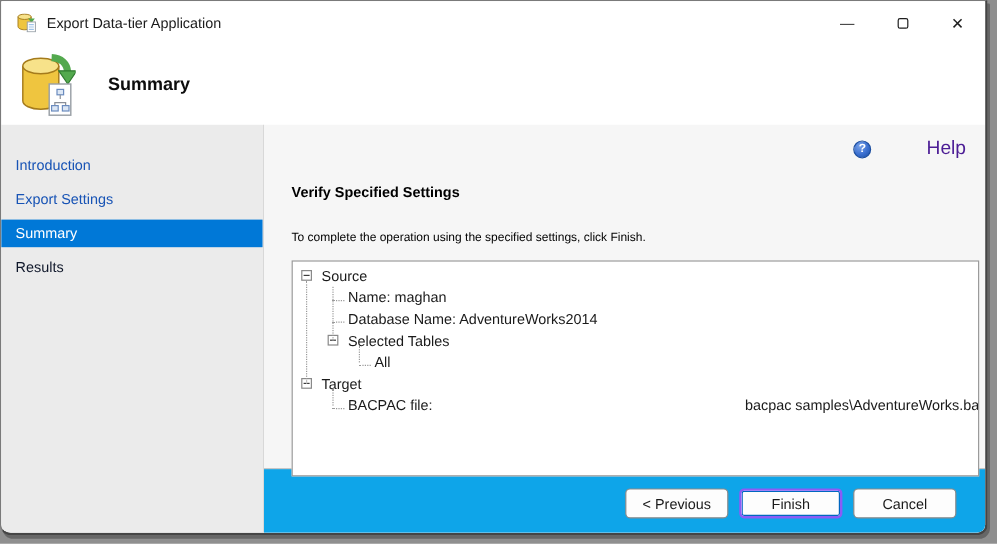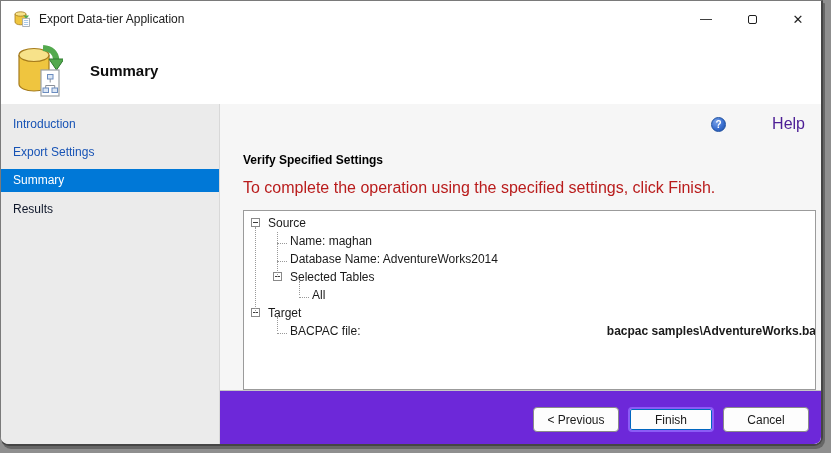--- a/index.html
+++ b/index.html
@@ -29,56 +29,56 @@
   .max-glyph { width:9px; height:9px; border:1px solid #1f1f1f; border-radius:2px; display:inline-block; }
   .close-glyph { font-size:13px; }
 
   
   .hdr { flex:none; height:67px; background:#fff; display:flex; align-items:center; padding-left:14px; }
   .hdr-title { font-size:15px; font-weight:bold; color:#0d0d0d; margin-left:27px; }
 
   
   .bodyrow { flex:1; display:flex; min-height:0; }
 
-  .sidebar { flex:none; width:218px; background:#ebebeb; padding-top:6px; }
+  .sidebar { flex:none; width:218px; background:#ebebeb; padding-top:20px; }
   .side-item { height:28px; line-height:28px; padding-left:12px; font-size:12px; color:#1753b5; cursor:pointer; }
   .side-item.selected { background:#0078d7; color:#ffffff; height:23px; line-height:23px; margin:3px 0; }
   .side-item.pending { color:#0f172a; }
 
   .main { flex:1; min-width:0; background:#f6f6f6; border-left:1px solid #d8d8d8;
           display:flex; flex-direction:column; }
 
   .help-row { flex:none; height:26px; margin-top:7px; display:flex; align-items:center;
               justify-content:flex-end; padding-right:16px; gap:5px; cursor:pointer; }
   .help-icon { width:15px; height:15px; border-radius:50%; flex:none;
                background:radial-gradient(circle at 35% 30%, #7aa3e8 0%, #3a6fd0 55%, #1d4fa0 100%);
                color:#fff; font-size:10px; font-weight:bold; display:flex; align-items:center;
                justify-content:center; border:1px solid #1d4fa0; }
   .help-label { font-size:16px; color:#4c1d95;margin-left:41px; }
 
   .content { flex:1; padding-left:23px; padding-right:12px; min-height:0; }
   .verify-heading { margin-top:16px; font-size:12px; font-weight:bold; color:#000; }
-  .instruction { margin-top:12px; font-size:16px; color:#b91c1c; }
+  .instruction { margin-top:26px; font-size:10px; color:#000000; }
 
   .treebox { margin-top:13px; width:573px; height:180px; background:#fff;
              border:1px solid #9b9b9b; position:relative; overflow:hidden;
              font-size:12px; color:#1a1a1a; }
   .tree-row { position:absolute; left:0; right:0; height:18px; }
   .tree-label { position:absolute; top:2px; white-space:nowrap; }
   .expander { position:absolute; top:4px; width:9px; height:9px; background:#fff;
               border:1px solid #898989; }
   .expander::after { content:""; position:absolute; left:1px; right:1px; top:3px; height:1px; background:#3c3c3c; }
   .leader { position:absolute; top:11px; width:10px; height:1px; border-bottom:1px dotted #999; }
   .vline { position:absolute; width:1px; border-left:1px dotted #999; }
-  .tree-value-right { position:absolute; right:-1px; top:2px; white-space:nowrap;font-weight:bold; }
+  .tree-value-right { position:absolute; right:-1px; top:2px; white-space:nowrap; }
 
   
-  .footer { flex:none; height:54px; background:#6d28d9; border-top:1px solid #c6c6c6;
+  .footer { flex:none; height:54px; background:#0ea5e9; border-top:1px solid #c6c6c6;
             display:flex; align-items:center; justify-content:flex-end; gap:9px;
-            padding-right:12px; padding-top:4px; }
+            padding-right:24px; padding-top:4px; }
   .btn { width:86px; height:25px; background:#fdfdfd; border:1px solid #8a8a8a; border-radius:4px;
          font-family:"Liberation Sans", sans-serif; font-size:12px; color:#1a1a1a; cursor:pointer; }
   .btn.default { border:2px solid #8b5cf6; box-shadow:inset 0 0 0 1px #0067c0; }
 </style>
 </head>
 <body>
 
 <div class="canvas">
   <div class="window">
 

